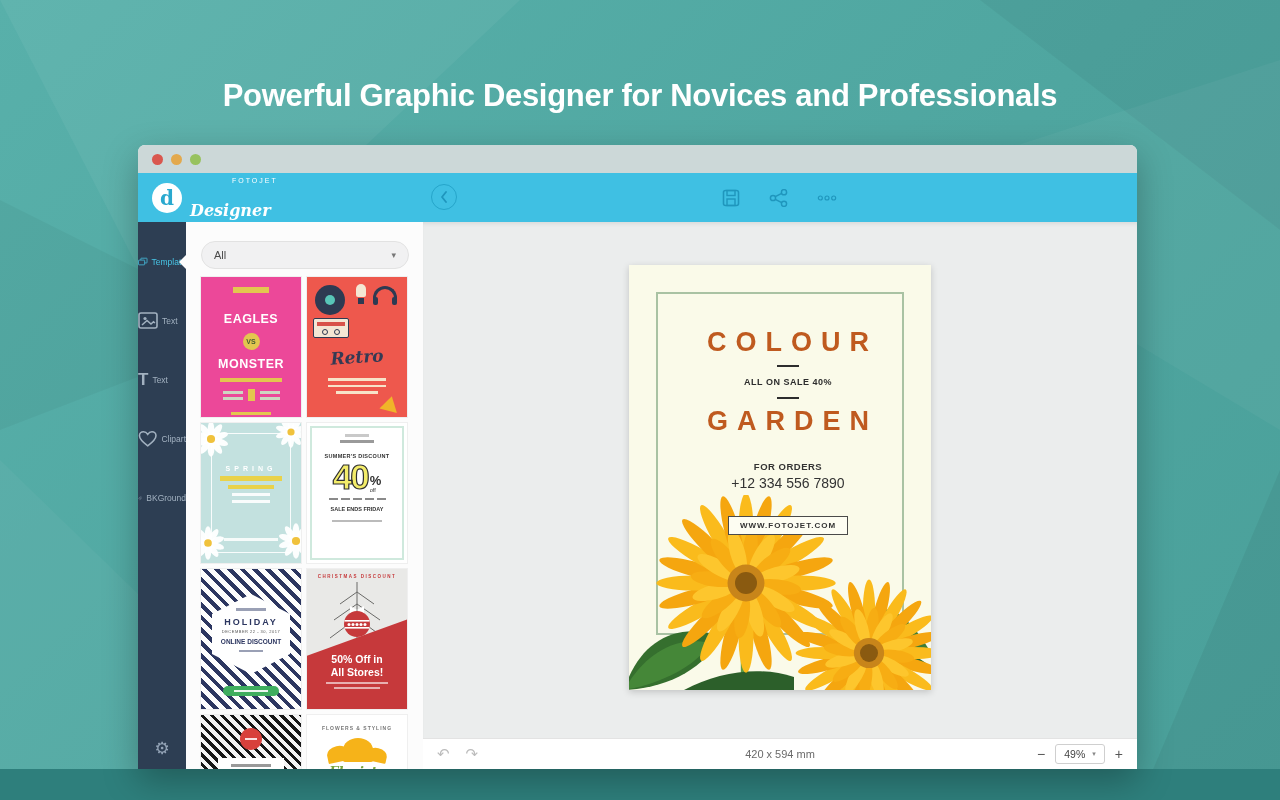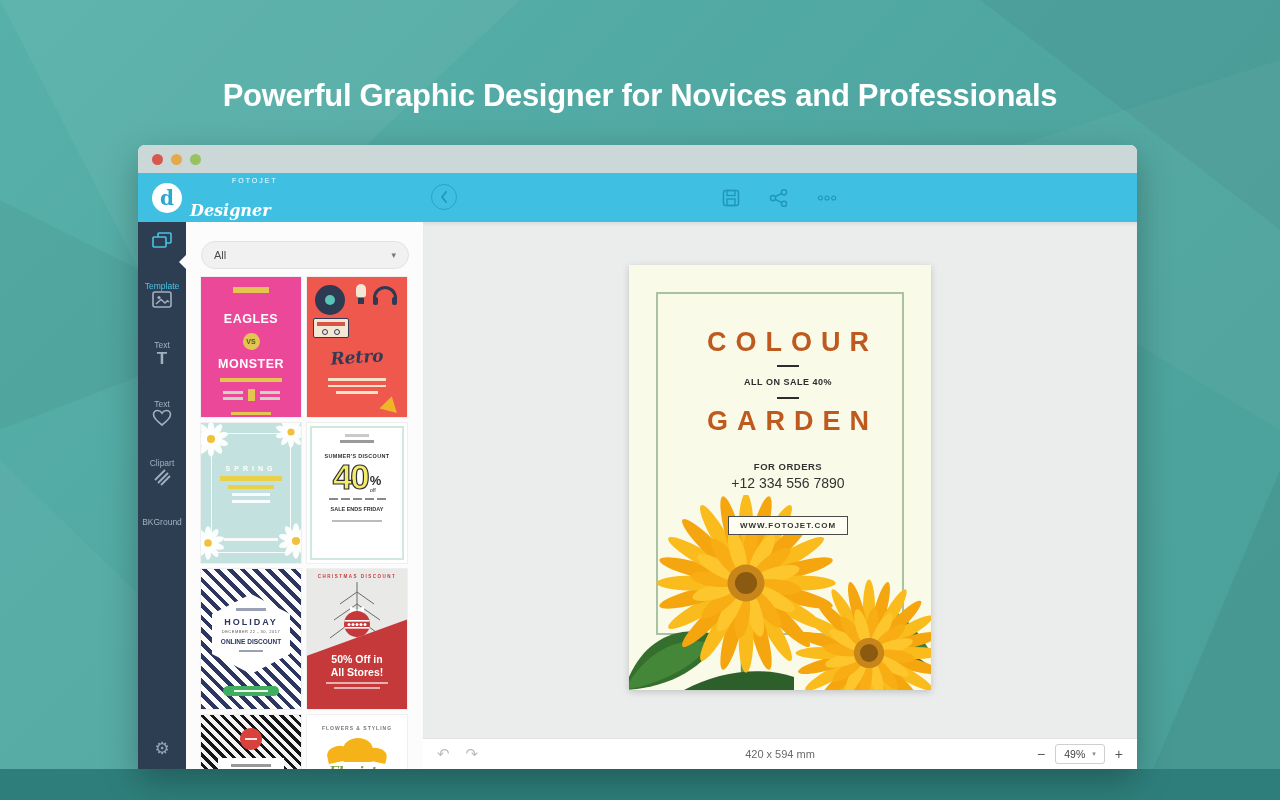--- a/index.html
+++ b/index.html
@@ -51,22 +51,22 @@
     display:flex; align-items:center; justify-content:center; gap:28px;
   }
   .tb-icon { width:20px; height:20px; display:flex; align-items:center; justify-content:center; }
 
   
   .app-body { display:flex; height:547px; }
 
   
   .sidebar { width:48px; background:#2d3e53; position:relative; flex:none; padding-top:10px; }
   .side-item {
-    position:relative; height:59px; display:flex; flex-direction:column;
-    align-items:center; justify-content:space-between; gap:4px; color:#a2b1c0; cursor:default;
+    position:relative; height:59px; display:flex; flex-direction:row;
+    align-items:center; justify-content:flex-start; gap:4px; color:#a2b1c0; cursor:default;
   }
   .side-item .s-label { font-size:8.5px; }
   .side-item svg { display:block; }
   .side-item.active { color:#47c4e5; }
   .side-item.active::after {
     content:""; position:absolute; right:0; top:50%; margin-top:-7px;
     border-top:7px solid transparent; border-bottom:7px solid transparent;
     border-right:7px solid #fcfcfc;
   }
   .side-gear { position:absolute; bottom:10px; left:0; width:100%; text-align:center;

